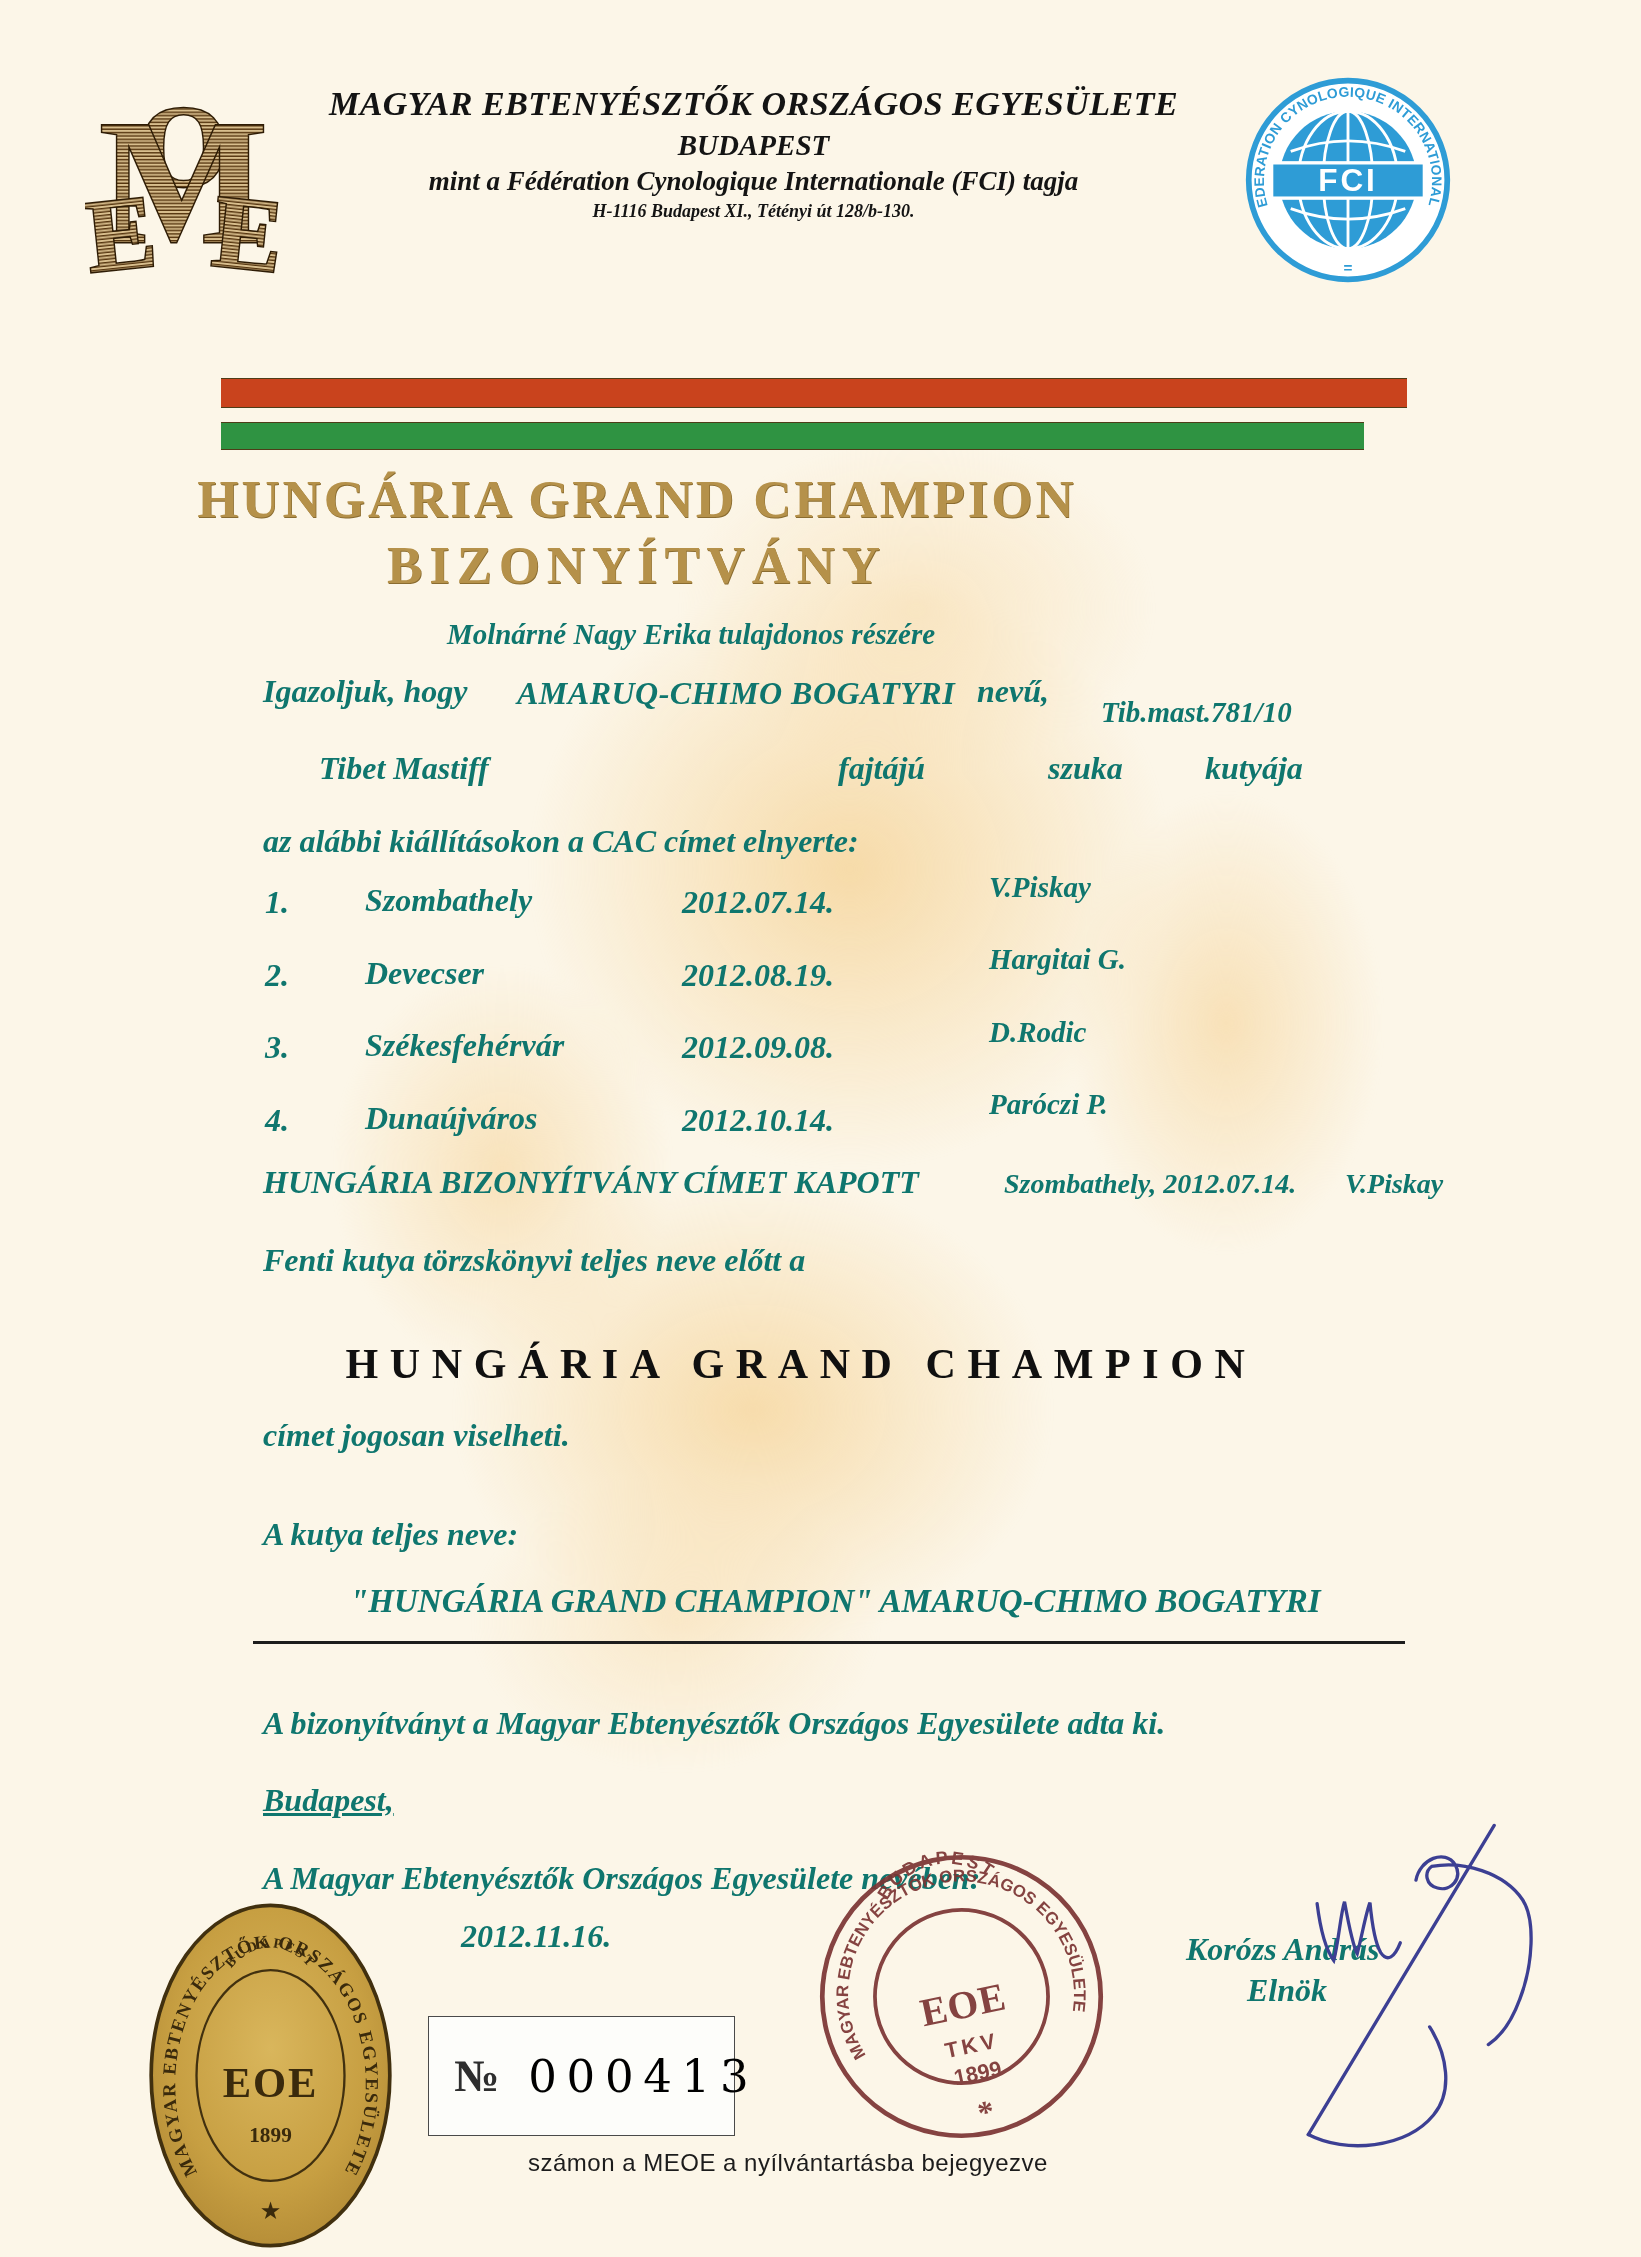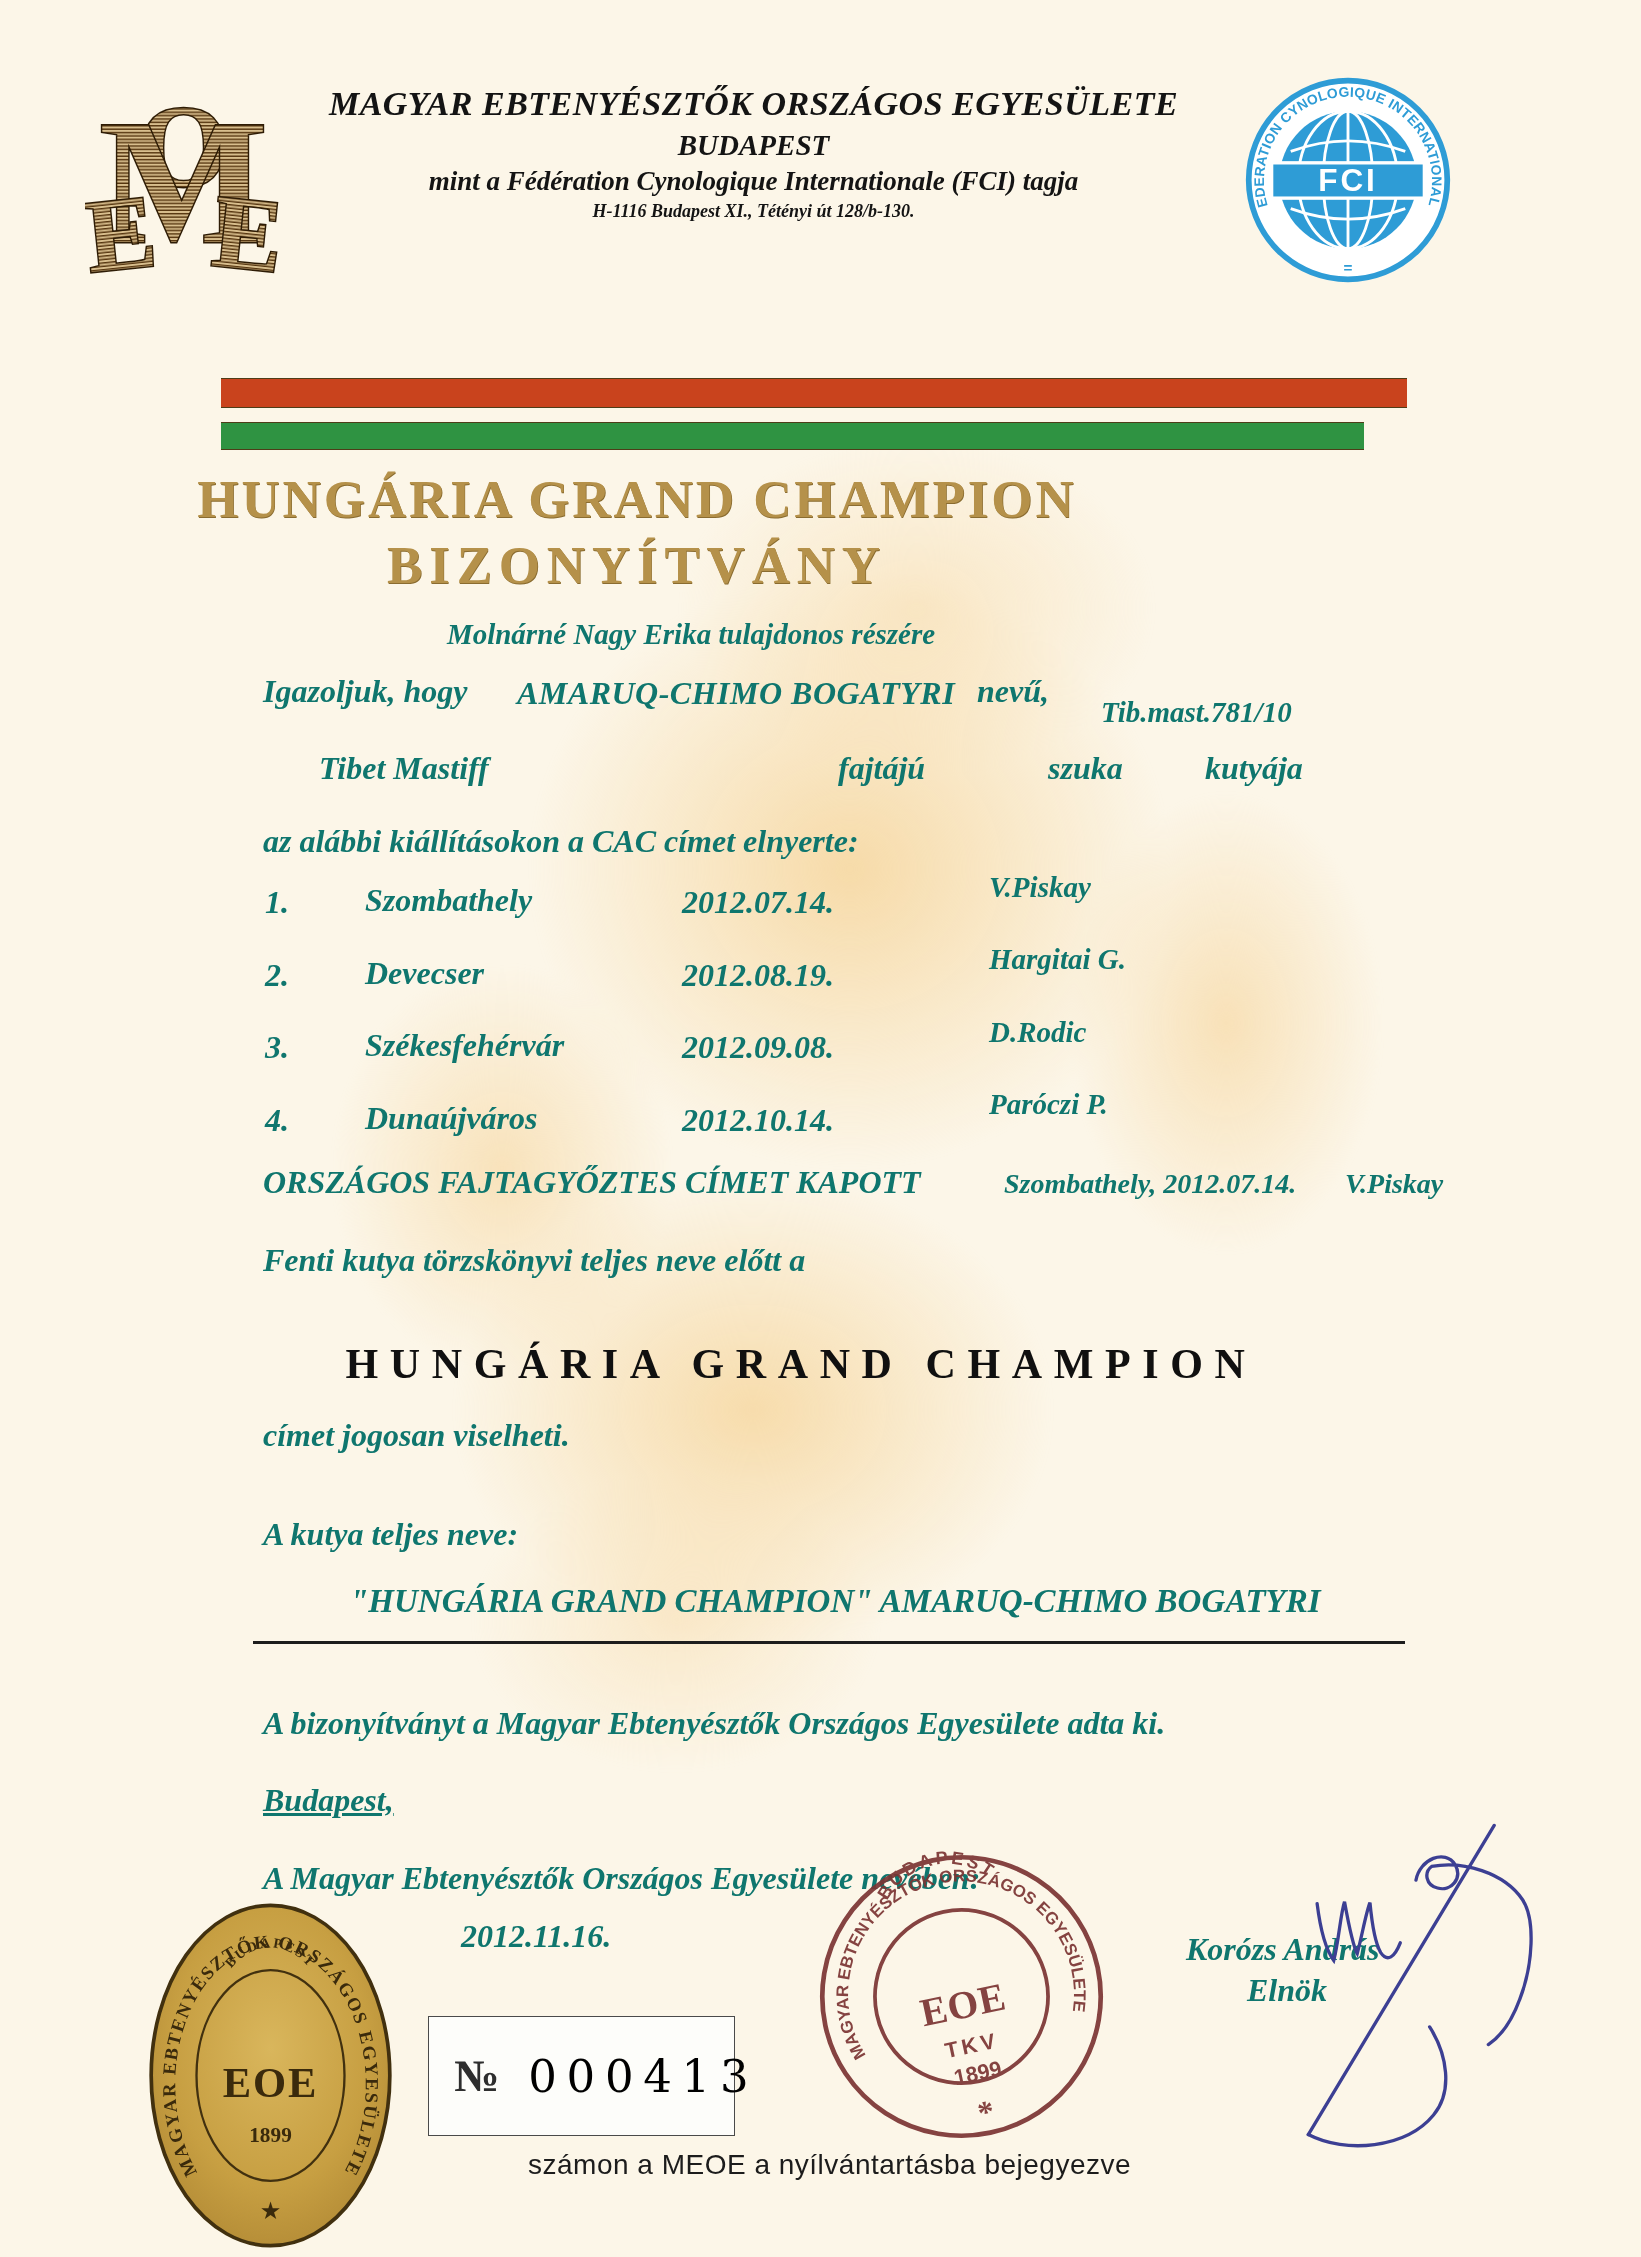--- a/index.html
+++ b/index.html
@@ -42,21 +42,21 @@
     position:absolute; left:428px; top:2016px; width:307px; height:120px;
     background:#fdfdfa; border:1.9px solid #4a4a4a; box-sizing:border-box;
     display:flex; align-items:center; padding-left:25px;
   }
   .serial-box .no{ font-size:45px; color:#2e2e2e; font-weight:bold; }
   .serial-box .digits{ font-size:45px; color:#000000; letter-spacing:9.7px; margin-left:29px;
     font-family:"DejaVu Serif",serif; }
   .caption{
     position:absolute; left:528px; top:2149px; white-space:nowrap;
     font-family:"Liberation Sans","DejaVu Sans",sans-serif;
-    font-size:28px; color:#1c1c1c; letter-spacing:0.5px;text-align:right;
+    font-size:24px; color:#1c1c1c; letter-spacing:0.5px;text-align:right;
   }
   .stamp{ position:absolute; left:811px; top:1846px; width:301px; height:301px;
     transform:rotate(-12deg); opacity:.92; }
   .seal{ position:absolute; left:141px; top:1894px; width:259px; height:363px; }
   .monogram{ position:absolute; left:85px; top:70px; width:198px; height:227px; }
   .fci{ position:absolute; left:1243px; top:75px; width:210px; height:210px; }
   .header-text{ position:absolute; left:290px; top:85px; width:927px; text-align:center;
     font-weight:bold; font-style:italic; color:#141414; }
   .header-text .h1{ font-size:34px; letter-spacing:0.5px; }
   .header-text .h2{ font-size:29px; margin-top:5.8px; }
@@ -154,21 +154,21 @@
     <div class="ln" style="left:682px; top:1029px; font-size:32px;">2012.09.08.</div>
     <div class="ln" style="left:989px; top:1016px; font-size:29px;">D.Rodic</div>
   </div>
   <div>
     <div class="ln" style="left:265px; top:1102px; font-size:32px;">4.</div>
     <div class="ln" style="left:365px; top:1100px; font-size:32px;">Dunaújváros</div>
     <div class="ln" style="left:682px; top:1102px; font-size:32px;">2012.10.14.</div>
     <div class="ln" style="left:989px; top:1088px; font-size:29px;">Paróczi P.</div>
   </div>
 
-  <div class="ln" style="left:263px; top:1164px; font-size:32px;">ORSZÁGOS FAJTAGYŐZTES CÍMET KAPOTT</div>
+  <div class="ln" style="left:263px; top:1164px; font-size:32px;">HUNGÁRIA BIZONYÍTVÁNY CÍMET KAPOTT</div>
   <div class="ln" style="left:1004px; top:1168px; font-size:28px;">Szombathely, 2012.07.14.</div>
   <div class="ln" style="left:1345px; top:1168px; font-size:28px;">V.Piskay</div>
 
   <div class="ln" style="left:263px; top:1242px; font-size:32px;">Fenti kutya törzskönyvi teljes neve előtt a</div>
 
   <div class="gc-title">HUNGÁRIA GRAND CHAMPION</div>
 
   <div class="ln" style="left:263px; top:1417px; font-size:32px;">címet jogosan viselheti.</div>
 
   <div class="ln" style="left:263px; top:1516px; font-size:32px;">A kutya teljes neve:</div>

